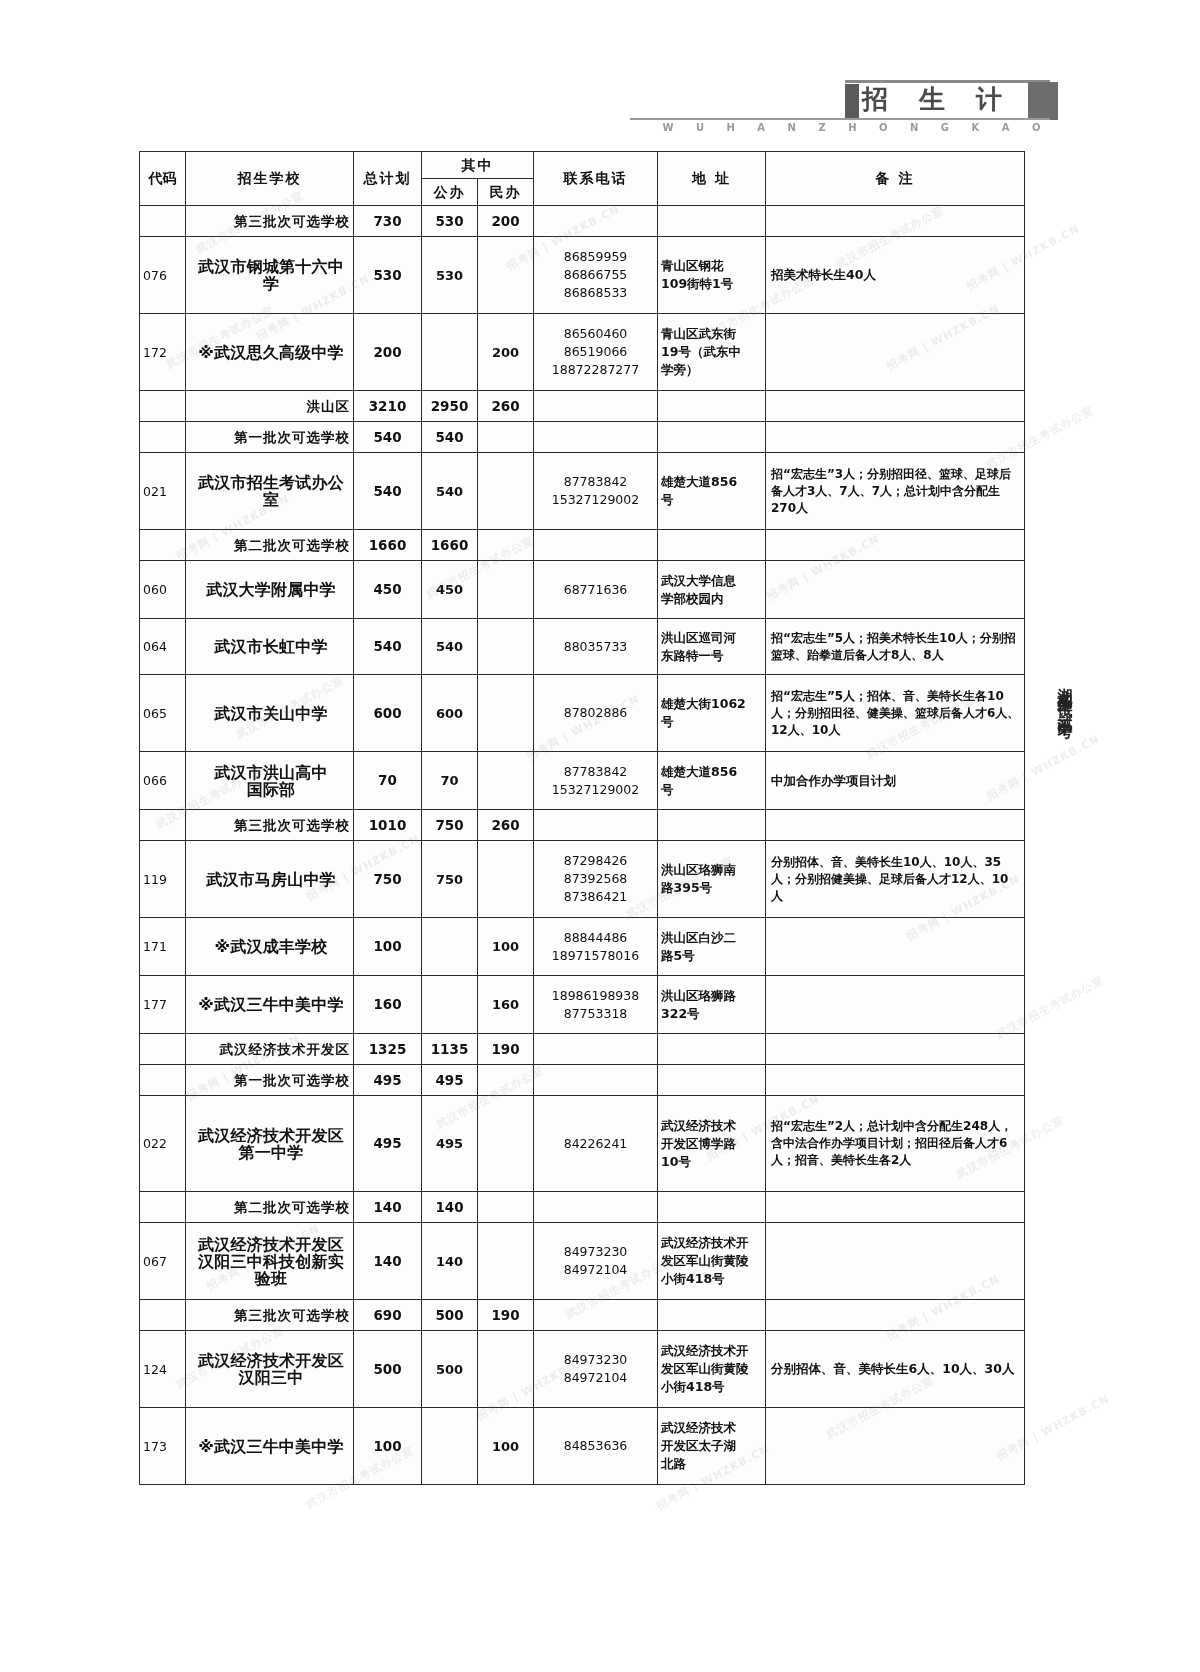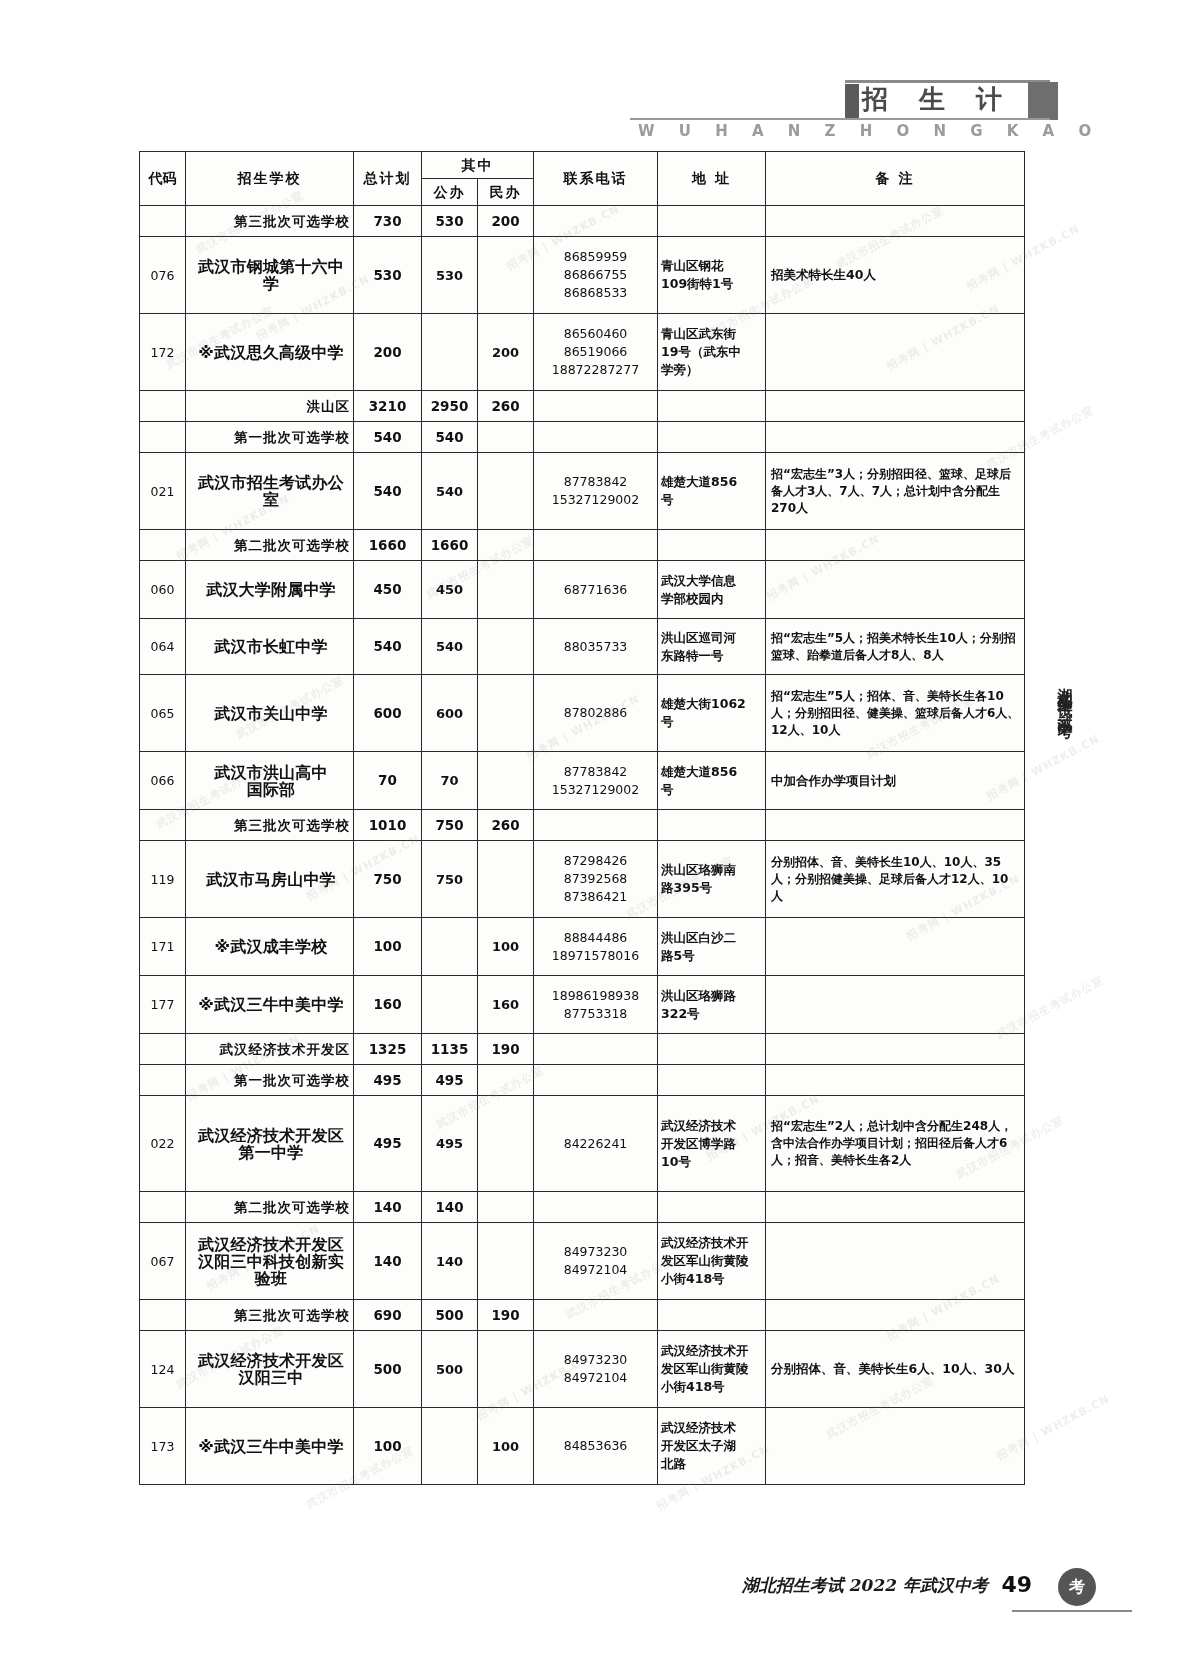--- a/index.html
+++ b/index.html
@@ -32,23 +32,23 @@
   #header .title{
     position:absolute;left:232px;top:14px;
     font-family:"DejaVu Sans","Liberation Sans",sans-serif;
     font-size:26px;font-weight:700;letter-spacing:11px;color:#4a4a4a;
     line-height:38px;white-space:nowrap;
   }
   #header .endblk{
     position:absolute;left:398px;top:16px;width:30px;height:38px;background:#6e6e6e;
   }
   #header .subtitle{
-    position:absolute;left:8px;top:56px;width:420px;
+    position:absolute;left:0px;top:56px;width:420px;
     text-align:right;
-    font-size:15px;letter-spacing:9.5px;color:#9b9b9b;font-weight:600;
+    font-size:10px;letter-spacing:9.5px;color:#9b9b9b;font-weight:600;
     white-space:nowrap;
   }
   
   #side-text{
     position:absolute;left:1052px;top:676px;width:26px;
     font-size:15px;font-weight:700;color:#222;
     writing-mode:vertical-rl;
     letter-spacing:3px;
     line-height:26px;
     white-space:nowrap;
@@ -92,21 +92,21 @@
   
   tr.group td{
     font-weight:700;
     height:26px;
     font-size:13.5px;
     background:#fdfdfc;
   }
   tr.group td.gname{text-align:right;letter-spacing:1px;}
   td.num{text-align:center;font-weight:700;font-size:13.5px;}
   td.num-light{text-align:center;font-weight:700;font-size:13px;}
-  td.code{text-align:center;font-size:12.5px;}
+  td.code{font-size:12.5px;}
   td.school{text-align:center;font-weight:700;font-size:16px;padding-left:6px;letter-spacing:0.2px;}
   td.tel{text-align:center;font-size:12.5px;line-height:18px;}
   td.addr{text-align:left;font-weight:700;font-size:12.5px;line-height:18px;}
   td.note{text-align:left;font-weight:700;font-size:12.5px;line-height:18px;padding-left:5px;padding-right:4px;}
   td.note.small{font-size:12px;line-height:17px;}
 
   
   #footer{
     position:absolute;left:0;top:1574px;width:1200px;height:40px;
   }
@@ -414,26 +414,20 @@
             <td class="num-light"></td>
             <td class="num-light">100</td>
             <td class="tel">84853636</td>
             <td class="addr">武汉经济技术<br>开发区太子湖<br>北路</td>
             <td class="note"></td>
           </tr>
         </tbody>
     </table>
   </div>
 
-  <div id="footer">
-    <div class="ftext">湖北招生考试 2022 年武汉中考</div>
-    <div class="fpage">49</div>
-    <div class="flogo">考</div>
-    <div class="frule"></div>
-  </div>
 
 <div class="wm" style="left: 190px; top: 215px;">武汉市招生考试办公室</div>
     <div class="wm" style="left: 500px; top: 230px;">招考网 | WHZKB.CN</div>
     <div class="wm" style="left: 830px; top: 230px;">武汉市招生考试办公室</div>
     <div class="wm" style="left: 960px; top: 250px;">招考网 | WHZKB.CN</div>
     <div class="wm" style="left: 160px; top: 330px;">武汉市招生考试办公室</div>
     <div class="wm" style="left: 250px; top: 300px;">招考网 | WHZKB.CN</div>
     <div class="wm" style="left: 700px; top: 300px;">武汉市招生考试办公室</div>
     <div class="wm" style="left: 880px; top: 330px;">招考网 | WHZKB.CN</div>
     <div class="wm" style="left: 980px; top: 430px;">武汉市招生考试办公室</div>

